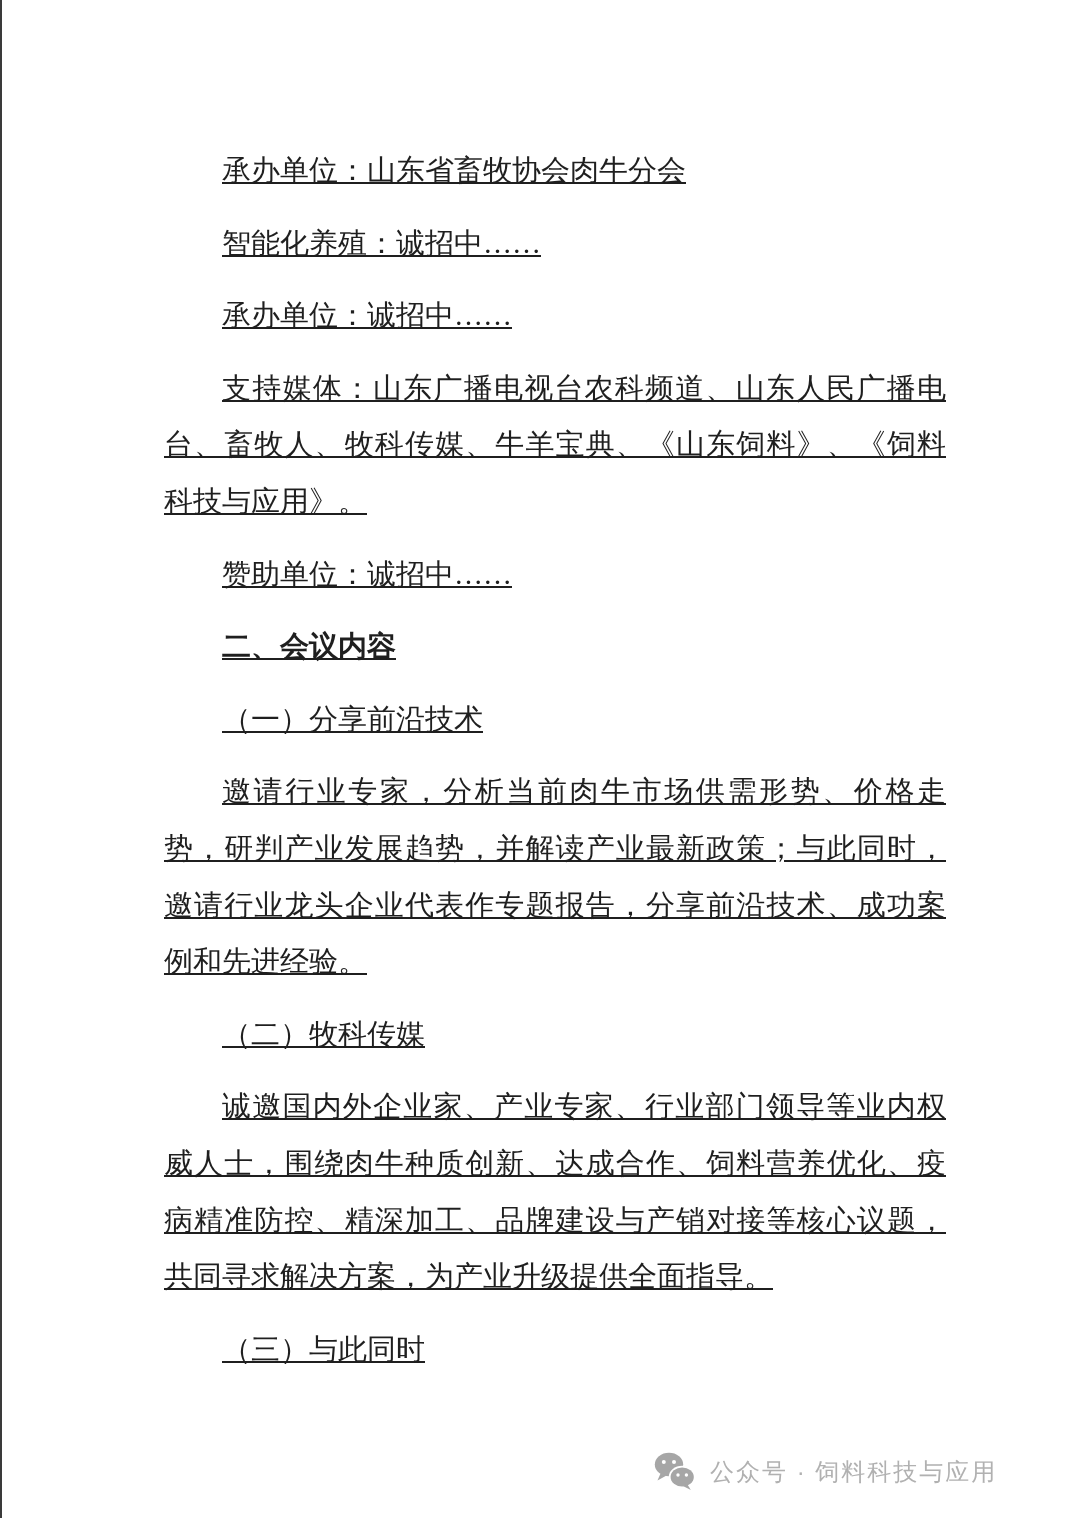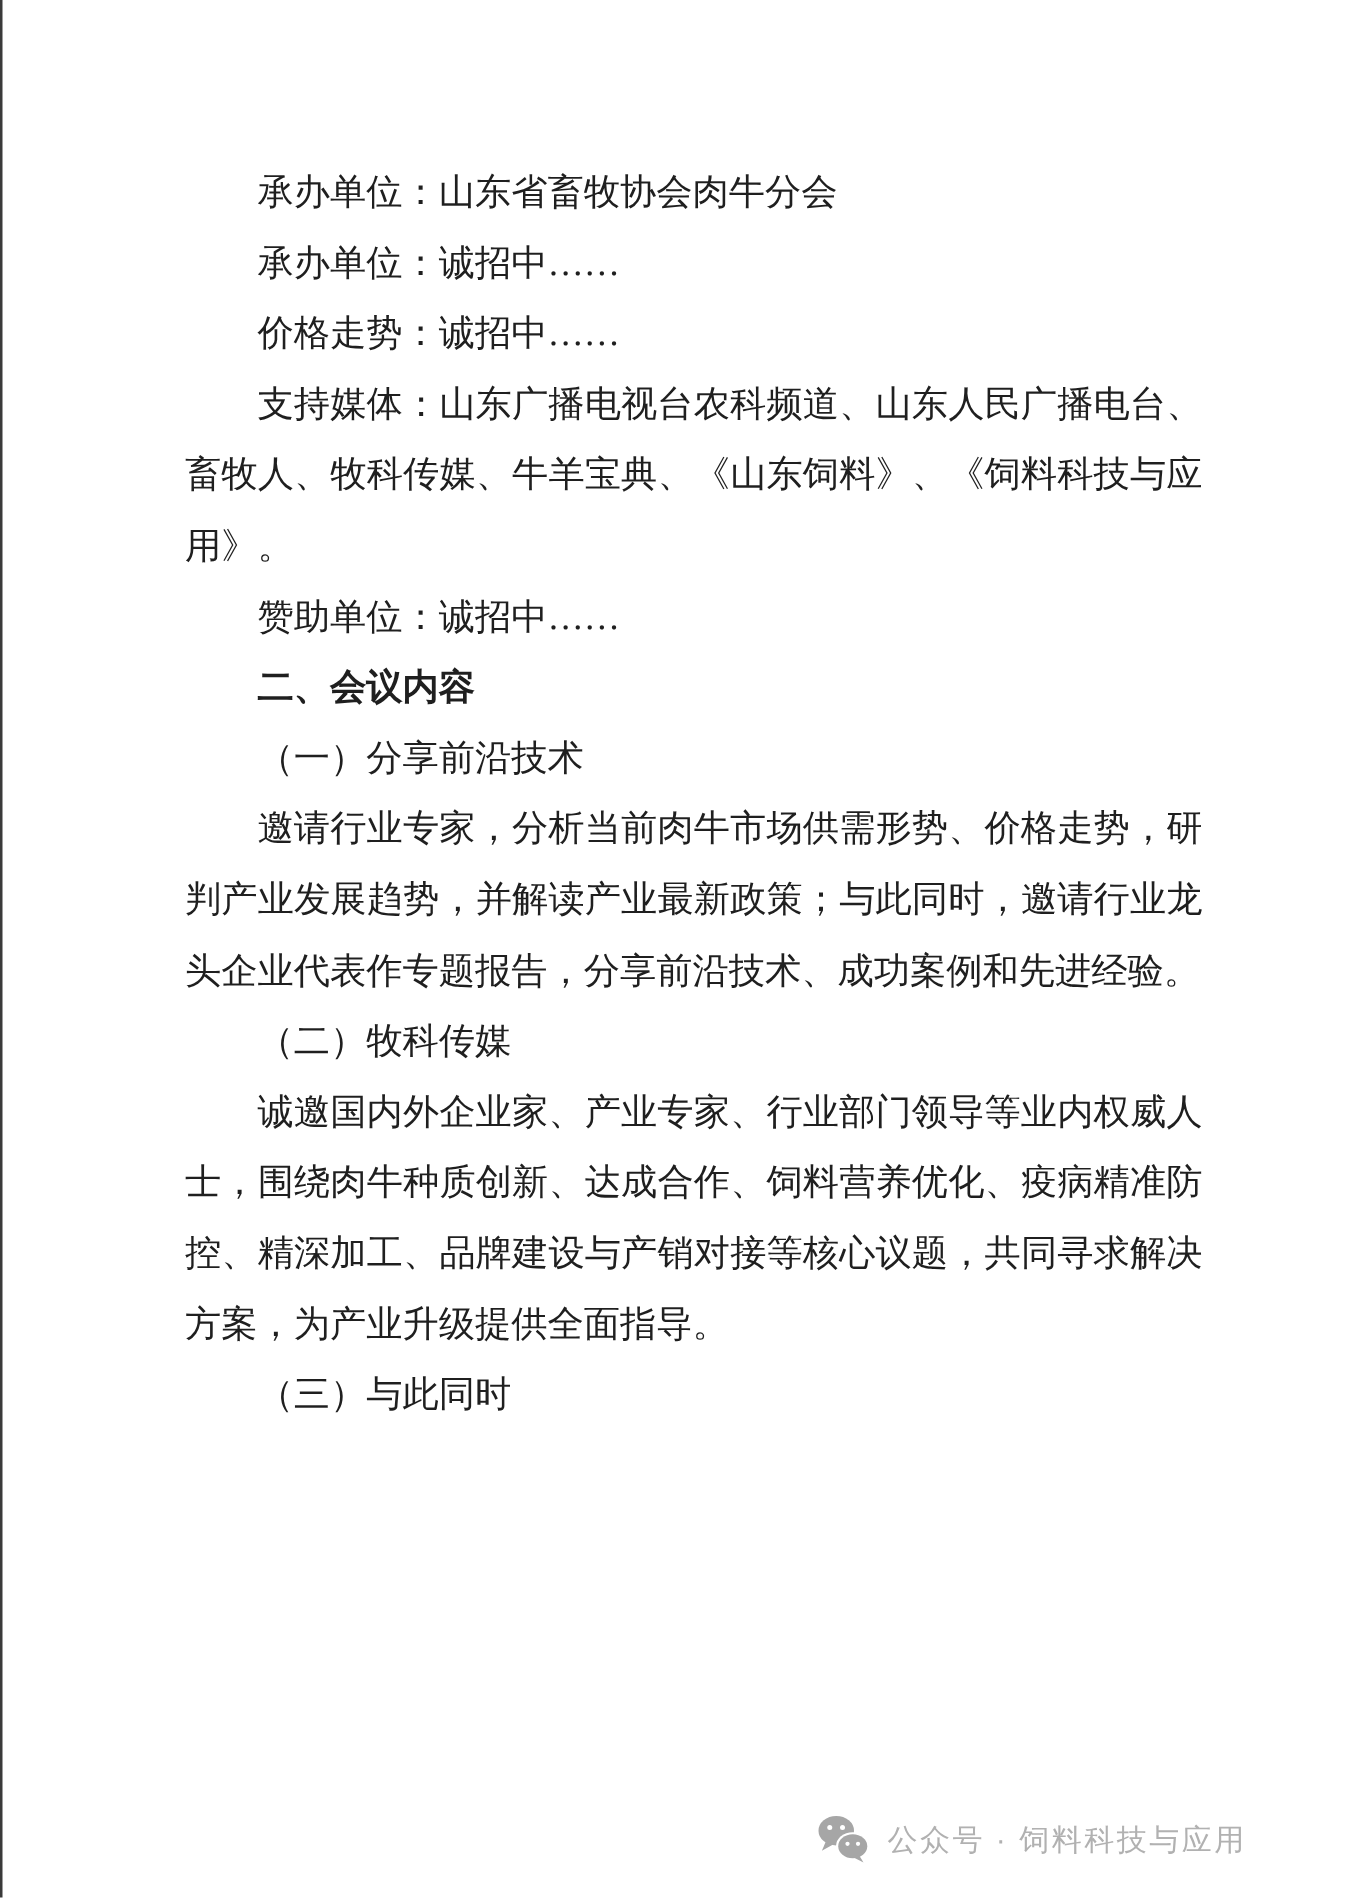--- a/index.html
+++ b/index.html
@@ -28,25 +28,26 @@
     left: 148px;
     width: 814px;
     padding-top: 126px;
     color: #1f1f1f;
     font-size: 29px;
     line-height: 56.6px;
     text-align: justify;
     text-justify: inter-character;
   }
   .doc p {
-    margin: 0;
+    margin: 16px;
     padding: 0;
     text-indent: 2em;
     word-break: normal;
     overflow-wrap: break-word;
+    text-decoration: underline;
   }
   .doc p.heading {
     font-weight: 700;
   }
   .watermark {
     position: absolute;
     left: 654px;
     top: 1446px;
     height: 52px;
     display: flex;
@@ -63,22 +64,22 @@
     display: block;
   }
 </style>
 </head>
 <body style="background: rgb(255, 255, 255);">
 
 <div class="page-edge-line" style="background: rgb(58, 58, 58);"></div>
 
 <div class="doc" id="doc-container" style="color: rgb(31, 31, 31);">
     <p class="body">承办单位：山东省畜牧协会肉牛分会</p>
+    <p class="body">智能化养殖：诚招中……</p>
     <p class="body">承办单位：诚招中……</p>
-    <p class="body">价格走势：诚招中……</p>
     <p class="body">支持媒体：山东广播电视台农科频道、山东人民广播电台、畜牧人、牧科传媒、牛羊宝典、《山东饲料》、《饲料科技与应用》。</p>
     <p class="body">赞助单位：诚招中……</p>
     <p class="heading">二、会议内容</p>
     <p class="subheading">（一）分享前沿技术</p>
     <p class="body">邀请行业专家，分析当前肉牛市场供需形势、价格走势，研判产业发展趋势，并解读产业最新政策；与此同时，邀请行业龙头企业代表作专题报告，分享前沿技术、成功案例和先进经验。</p>
     <p class="subheading">（二）牧科传媒</p>
     <p class="body">诚邀国内外企业家、产业专家、行业部门领导等业内权威人士，围绕肉牛种质创新、达成合作、饲料营养优化、疫病精准防控、精深加工、品牌建设与产销对接等核心议题，共同寻求解决方案，为产业升级提供全面指导。</p>
     <p class="subheading">（三）与此同时</p>
   </div>
 

